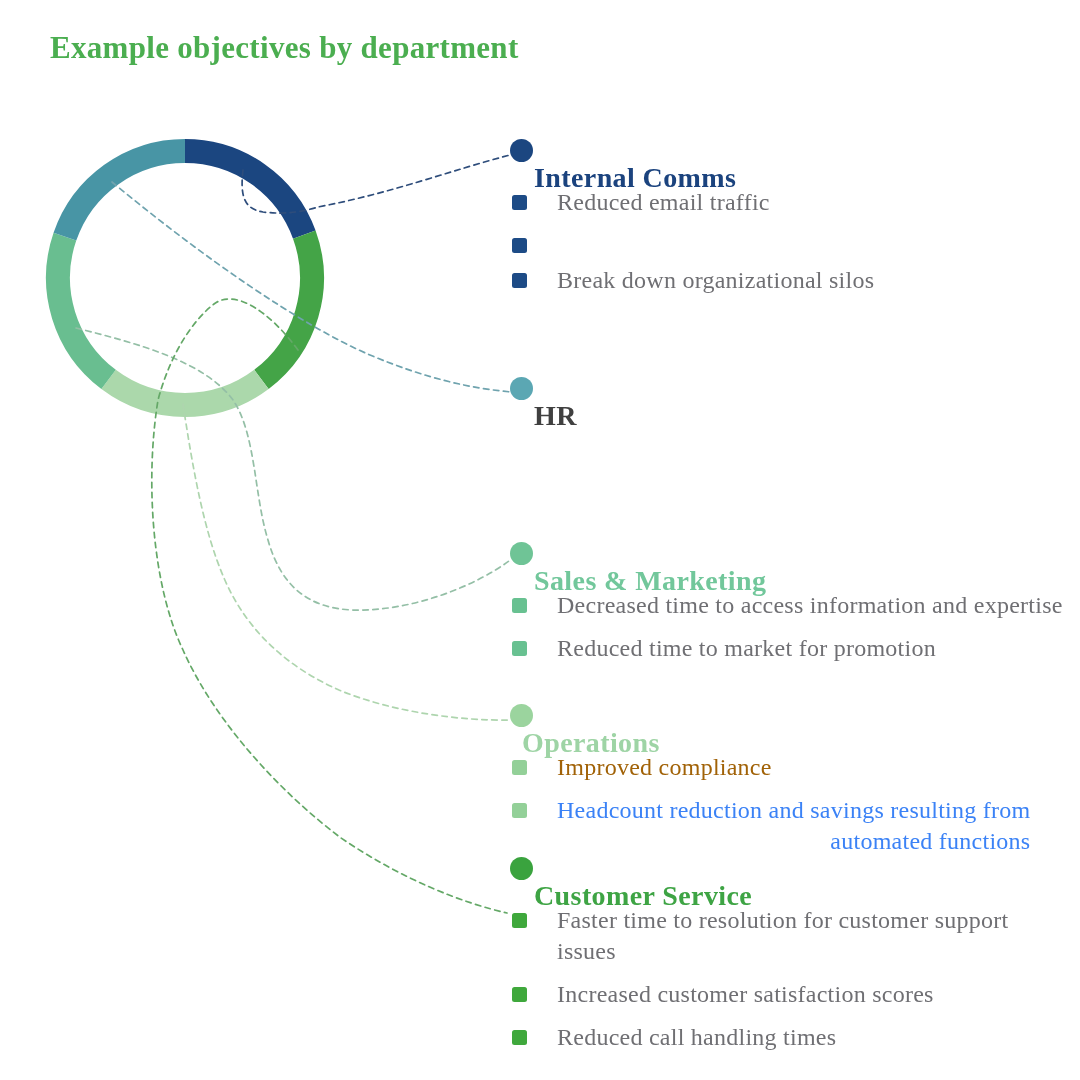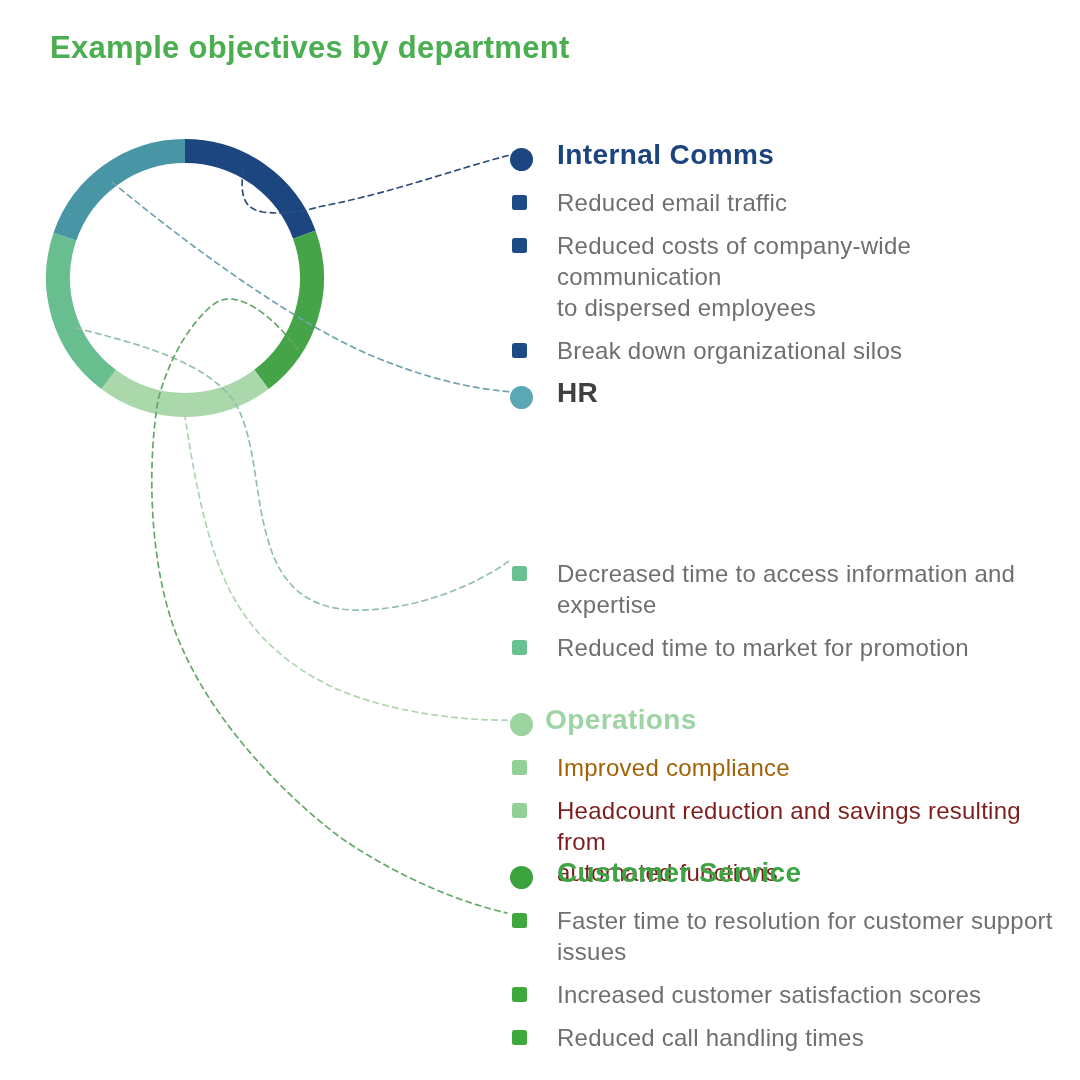--- a/index.html
+++ b/index.html
@@ -2,21 +2,21 @@
 <html><head>
 <meta charset="utf-8">
 <style>
   html, body { margin: 0; padding: 0; background: #ffffff; }
   .canvas {
     position: relative;
     width: 1080px;
     height: 1080px;
     background: #ffffff;
     overflow: hidden;
-    font-family: Liberation Sans, sans-serif;
+    font-family: Liberation Serif, serif;
   }
   .page-title {
     position: absolute;
     left: 50px;
     top: 30px;
     margin: 0;
     font-size: 31px;
     font-weight: 600;
     letter-spacing: 0.3px;
   }
@@ -29,21 +29,21 @@
   .section {
     position: absolute;
     left: 510px;
     width: 560px;
   }
   .section:nth-child(1) { top: 139px; }
   .section:nth-child(2) { top: 377px; }
   .section:nth-child(3) { top: 542px; }
   .section:nth-child(4) { top: 704px; }
   .section:nth-child(5) { top: 857px; }
-  .sec-header { display: flex; align-items: flex-end; height: 32px; }
+  .sec-header { display: flex; align-items: flex-start; height: 32px; flex-direction: column; }
   .dot {
     width: 23px; height: 23px;
     border-radius: 50%;
     flex: 0 0 23px;
   }
   .sec-title {
     margin: 0 0 0 24px;
     font-size: 28px;
     font-weight: 700;
     letter-spacing: 0.4px;
@@ -99,36 +99,38 @@
           <span class="dot" style="background: rgb(27, 70, 128);"></span>
           <h2 class="sec-title" style="color: rgb(27, 67, 126);">Internal Comms</h2>
         </div>
         <div class="items">
           <div class="item">
             <span class="sq" style="background: rgb(29, 75, 134);"></span>
             <span class="item-text" style="color: rgb(111, 111, 115);">Reduced email traffic</span>
           </div>
           <div class="item">
             <span class="sq" style="background: rgb(29, 75, 134);"></span>
-            <span class="item-text" style="color: rgb(111, 111, 115);">Reduced costs of company-wide communication
-to dispersed employees</span>
           </div>
           <div class="item">
             <span class="sq" style="background: rgb(29, 75, 134);"></span>
             <span class="item-text" style="color: rgb(111, 111, 115);">Break down organizational silos</span>
           </div>
         </div>
       </div>
       <div class="section">
         <div class="sec-header">
           <span class="dot" style="background: rgb(91, 167, 179);"></span>
           <h2 class="sec-title" style="color: #404040;">HR</h2>
         </div>
       </div>
       <div class="section">
+        <div class="sec-header">
+          <span class="dot" style="background: rgb(111, 196, 150);"></span>
+          <h2 class="sec-title" style="color: rgb(114, 199, 155);">Sales &amp; Marketing</h2>
+        </div>
         <div class="items">
           <div class="item">
             <span class="sq" style="background: rgb(104, 193, 145);"></span>
             <span class="item-text" style="color: rgb(111, 111, 115);">Decreased time to access information and expertise</span>
           </div>
           <div class="item">
             <span class="sq" style="background: rgb(104, 193, 145);"></span>
             <span class="item-text" style="color: rgb(111, 111, 115);">Reduced time to market for promotion</span>
           </div>
         </div>
@@ -138,21 +140,21 @@
           <span class="dot" style="background: rgb(155, 212, 158);"></span>
           <h2 class="sec-title" style="color: rgb(158, 212, 165); margin-left: 12px;">Operations</h2>
         </div>
         <div class="items">
           <div class="item">
             <span class="sq" style="background: rgb(147, 208, 152);"></span>
             <span class="item-text" style="color: #a16207;">Improved compliance</span>
           </div>
           <div class="item">
             <span class="sq" style="background: rgb(147, 208, 152);"></span>
-            <span class="item-text" style="color: #7f1d1d;">Headcount reduction and savings resulting from
+            <span class="item-text" style="color: #3b82f6; text-align: right;">Headcount reduction and savings resulting from
 automated functions</span>
           </div>
         </div>
       </div>
       <div class="section">
         <div class="sec-header">
           <span class="dot" style="background: rgb(58, 163, 62);"></span>
           <h2 class="sec-title" style="color: rgb(62, 164, 68);">Customer Service</h2>
         </div>
         <div class="items">

